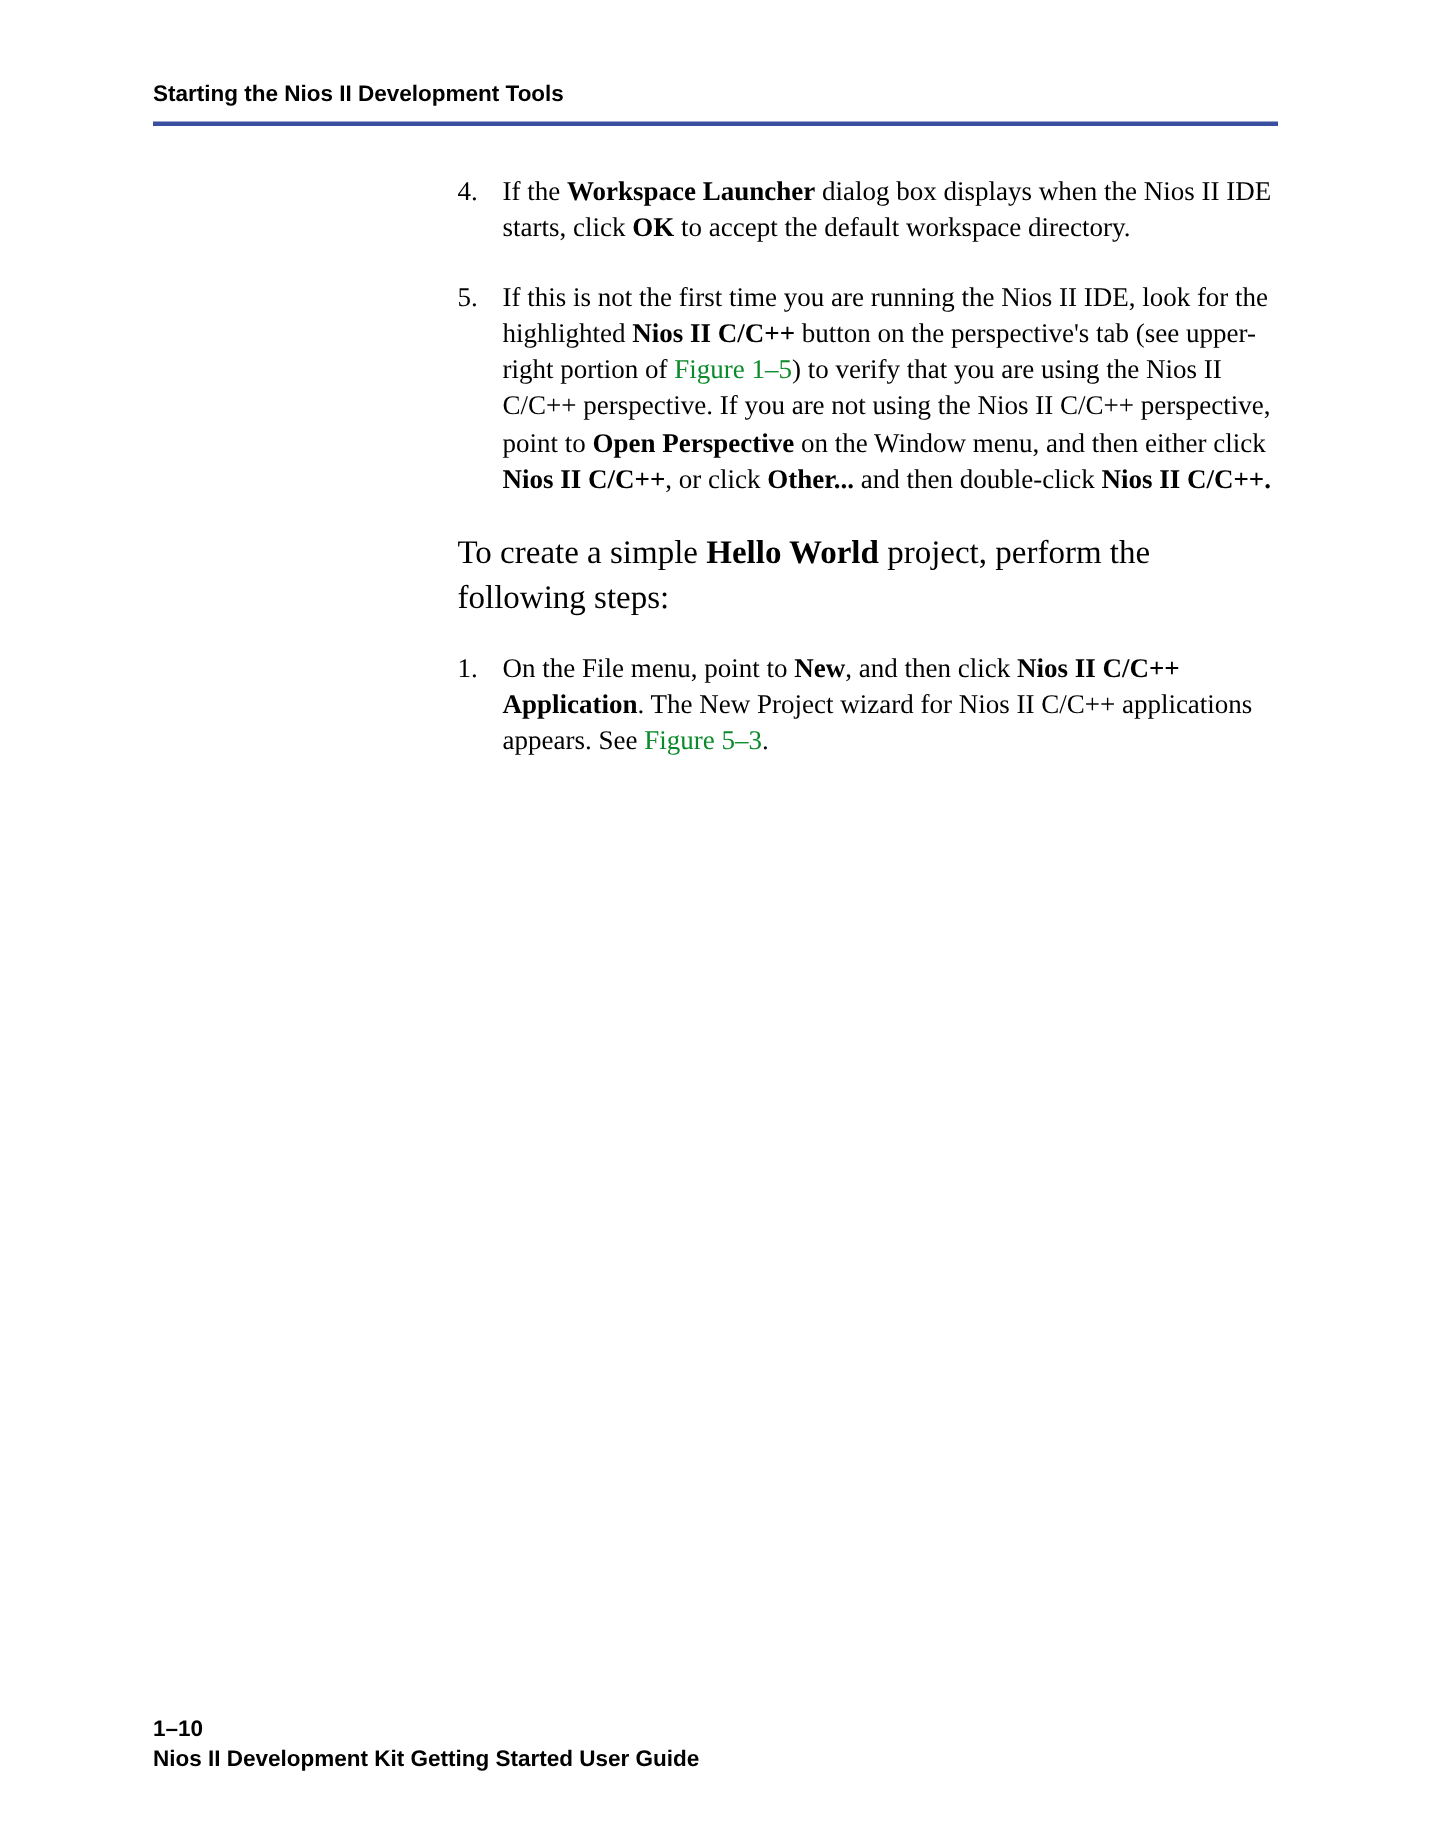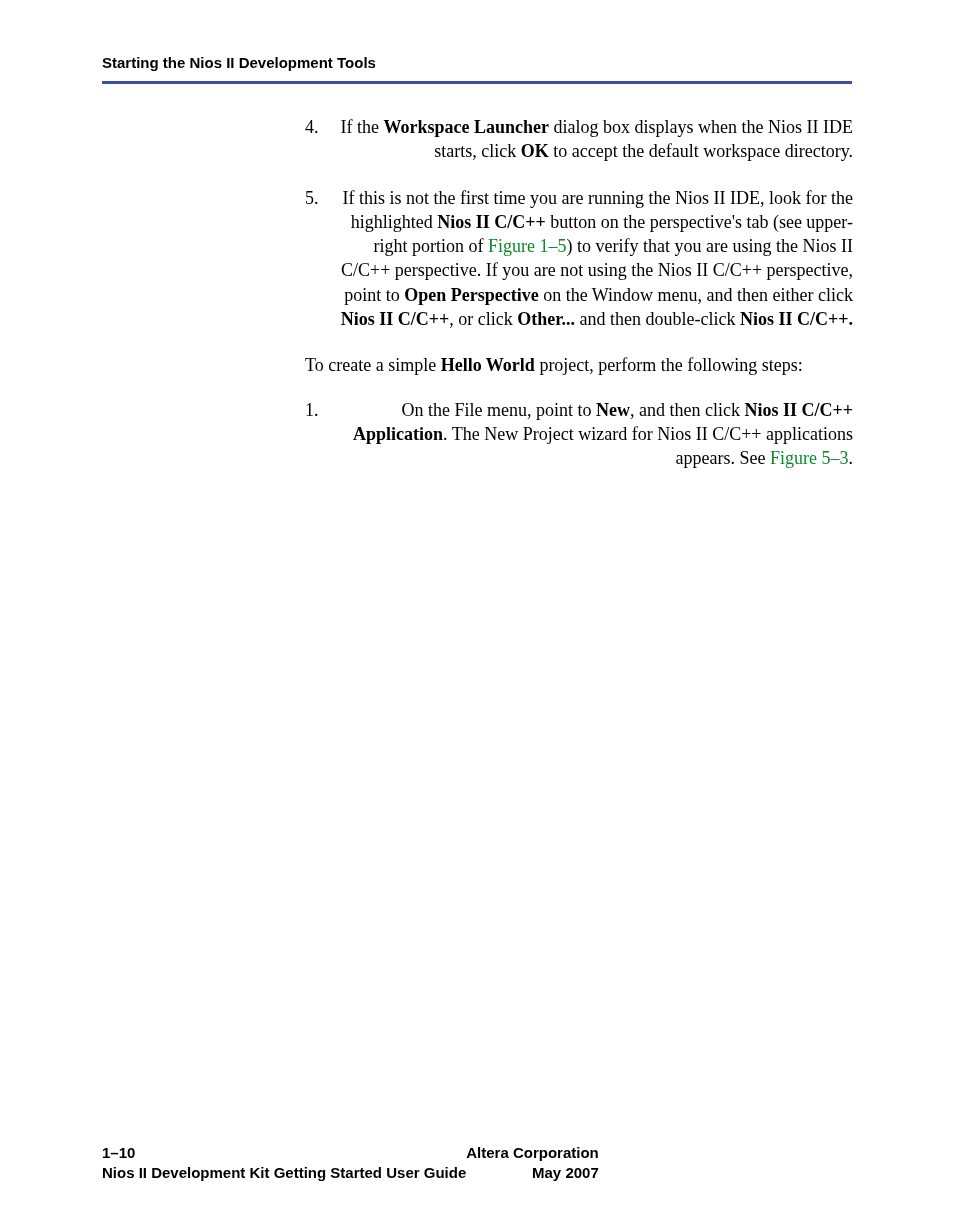--- a/index.html
+++ b/index.html
@@ -4,25 +4,25 @@
 <style>
   * { margin: 0; padding: 0; box-sizing: border-box; }
   html, body { width: 954px; height: 1227px; background: #fff; font-family: "Palatino Linotype", "Book Antiqua", Palatino, Georgia, serif; color: #000; }
   .page { position: relative; width: 954px; height: 1227px; }
   .header { position: absolute; top: 54px; left: 102px; right: 102px; }
   .header-title { font-family: Arial, Helvetica, sans-serif; font-weight: bold; font-size: 15px; color: #000; }
   .header-rule { margin-top: 10px; height: 3px; background: #3b4fa0; }
   .content { position: absolute; top: 115px; left: 305px; width: 548px; }
   .ol-item { display: flex; margin-bottom: 22px; font-size: 18px; line-height: 1.35; }
   .ol-num { width: 30px; flex: 0 0 30px; }
-  .ol-body { flex: 1; text-align: right; }
+  .ol-body { flex: 1; }
   .link { color: #0a8a2a; margin-top: 40px; }
   .bold { font-weight: bold; }
   .h2 { font-family: Arial, Helvetica, sans-serif; font-weight: bold; font-size: 21px; margin-top: 30px; margin-bottom: 14px; }
-  .para { font-size: 18px; line-height: 1.35; margin-bottom: 20px; }
+  .para { font-size: 22px; line-height: 1.35; margin-bottom: 20px; }
   .footer { position: absolute; bottom: 44px; left: 102px; right: 102px; display: flex; font-family: Arial, Helvetica, sans-serif; font-size: 15px; font-weight: bold; line-height: 1.35; }
   .footer .right { text-align: right; }
 </style>
 </head>
 <body>
 
 <div class="page">
   <div class="header">
     <div class="header-title">Starting the Nios II Development Tools</div>
     <div class="header-rule"></div>
@@ -56,18 +56,14 @@
       </div>
     </div>
 
   </div>
 
   <div class="footer">
     <div class="left">
       <div>1–10</div>
       <div>Nios II Development Kit Getting Started User Guide</div>
     </div>
-    <div class="right">
-      <div>Altera Corporation</div>
-      <div>May 2007</div>
-    </div>
   </div>
 </div>
 
 </body></html>

